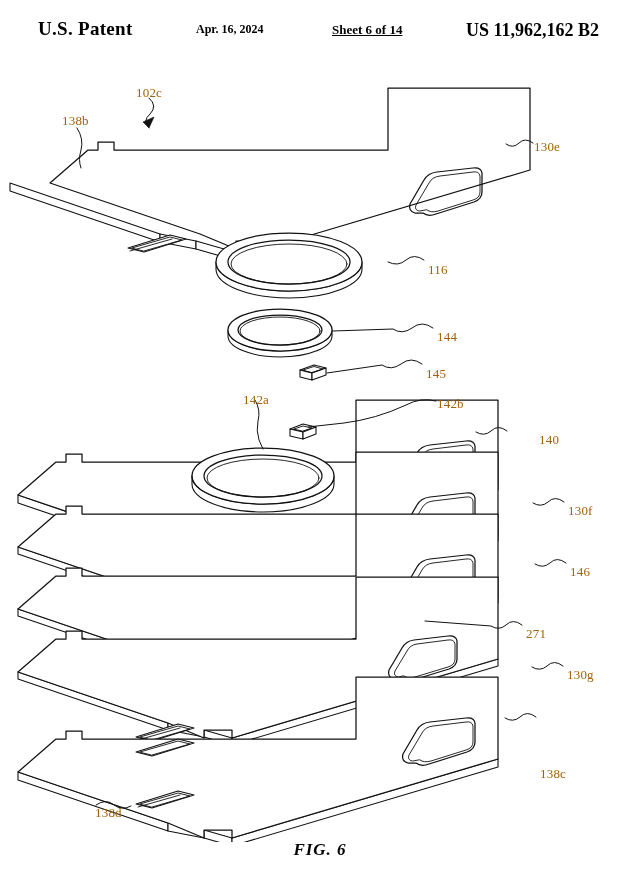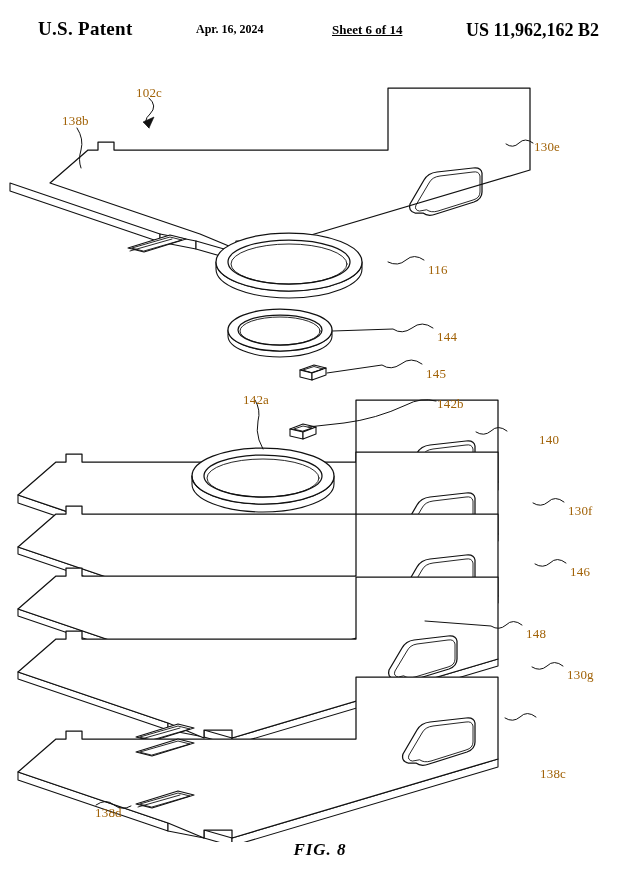--- a/index.html
+++ b/index.html
@@ -464,21 +464,21 @@
       <div class="lbl" style="left: 62px; top: 113px;">138b</div>
       <div class="lbl" style="left: 534px; top: 139px;">130e</div>
       <div class="lbl" style="left: 428px; top: 262px;">116</div>
       <div class="lbl" style="left: 437px; top: 329px;">144</div>
       <div class="lbl" style="left: 426px; top: 366px;">145</div>
       <div class="lbl" style="left: 243px; top: 392px;">142a</div>
       <div class="lbl" style="left: 437px; top: 396px;">142b</div>
       <div class="lbl" style="left: 511px; top: 432px; margin-left: 28px;">140</div>
       <div class="lbl" style="left: 568px; top: 503px;">130f</div>
       <div class="lbl" style="left: 570px; top: 564px;">146</div>
-      <div class="lbl" style="left: 526px; top: 626px;">148</div>
+      <div class="lbl" style="left: 526px; top: 626px;">271</div>
       <div class="lbl" style="left: 567px; top: 667px;">130g</div>
       <div class="lbl" style="left: 540px; top: 718px; margin-top: 48px;">138c</div>
       <div class="lbl" style="left: 95px; top: 805px;">138d</div>
     </div>
 
-  <div class="caption">FIG. 8</div>
+  <div class="caption">FIG. 6</div>
 
 </div>
 
 </body></html>

